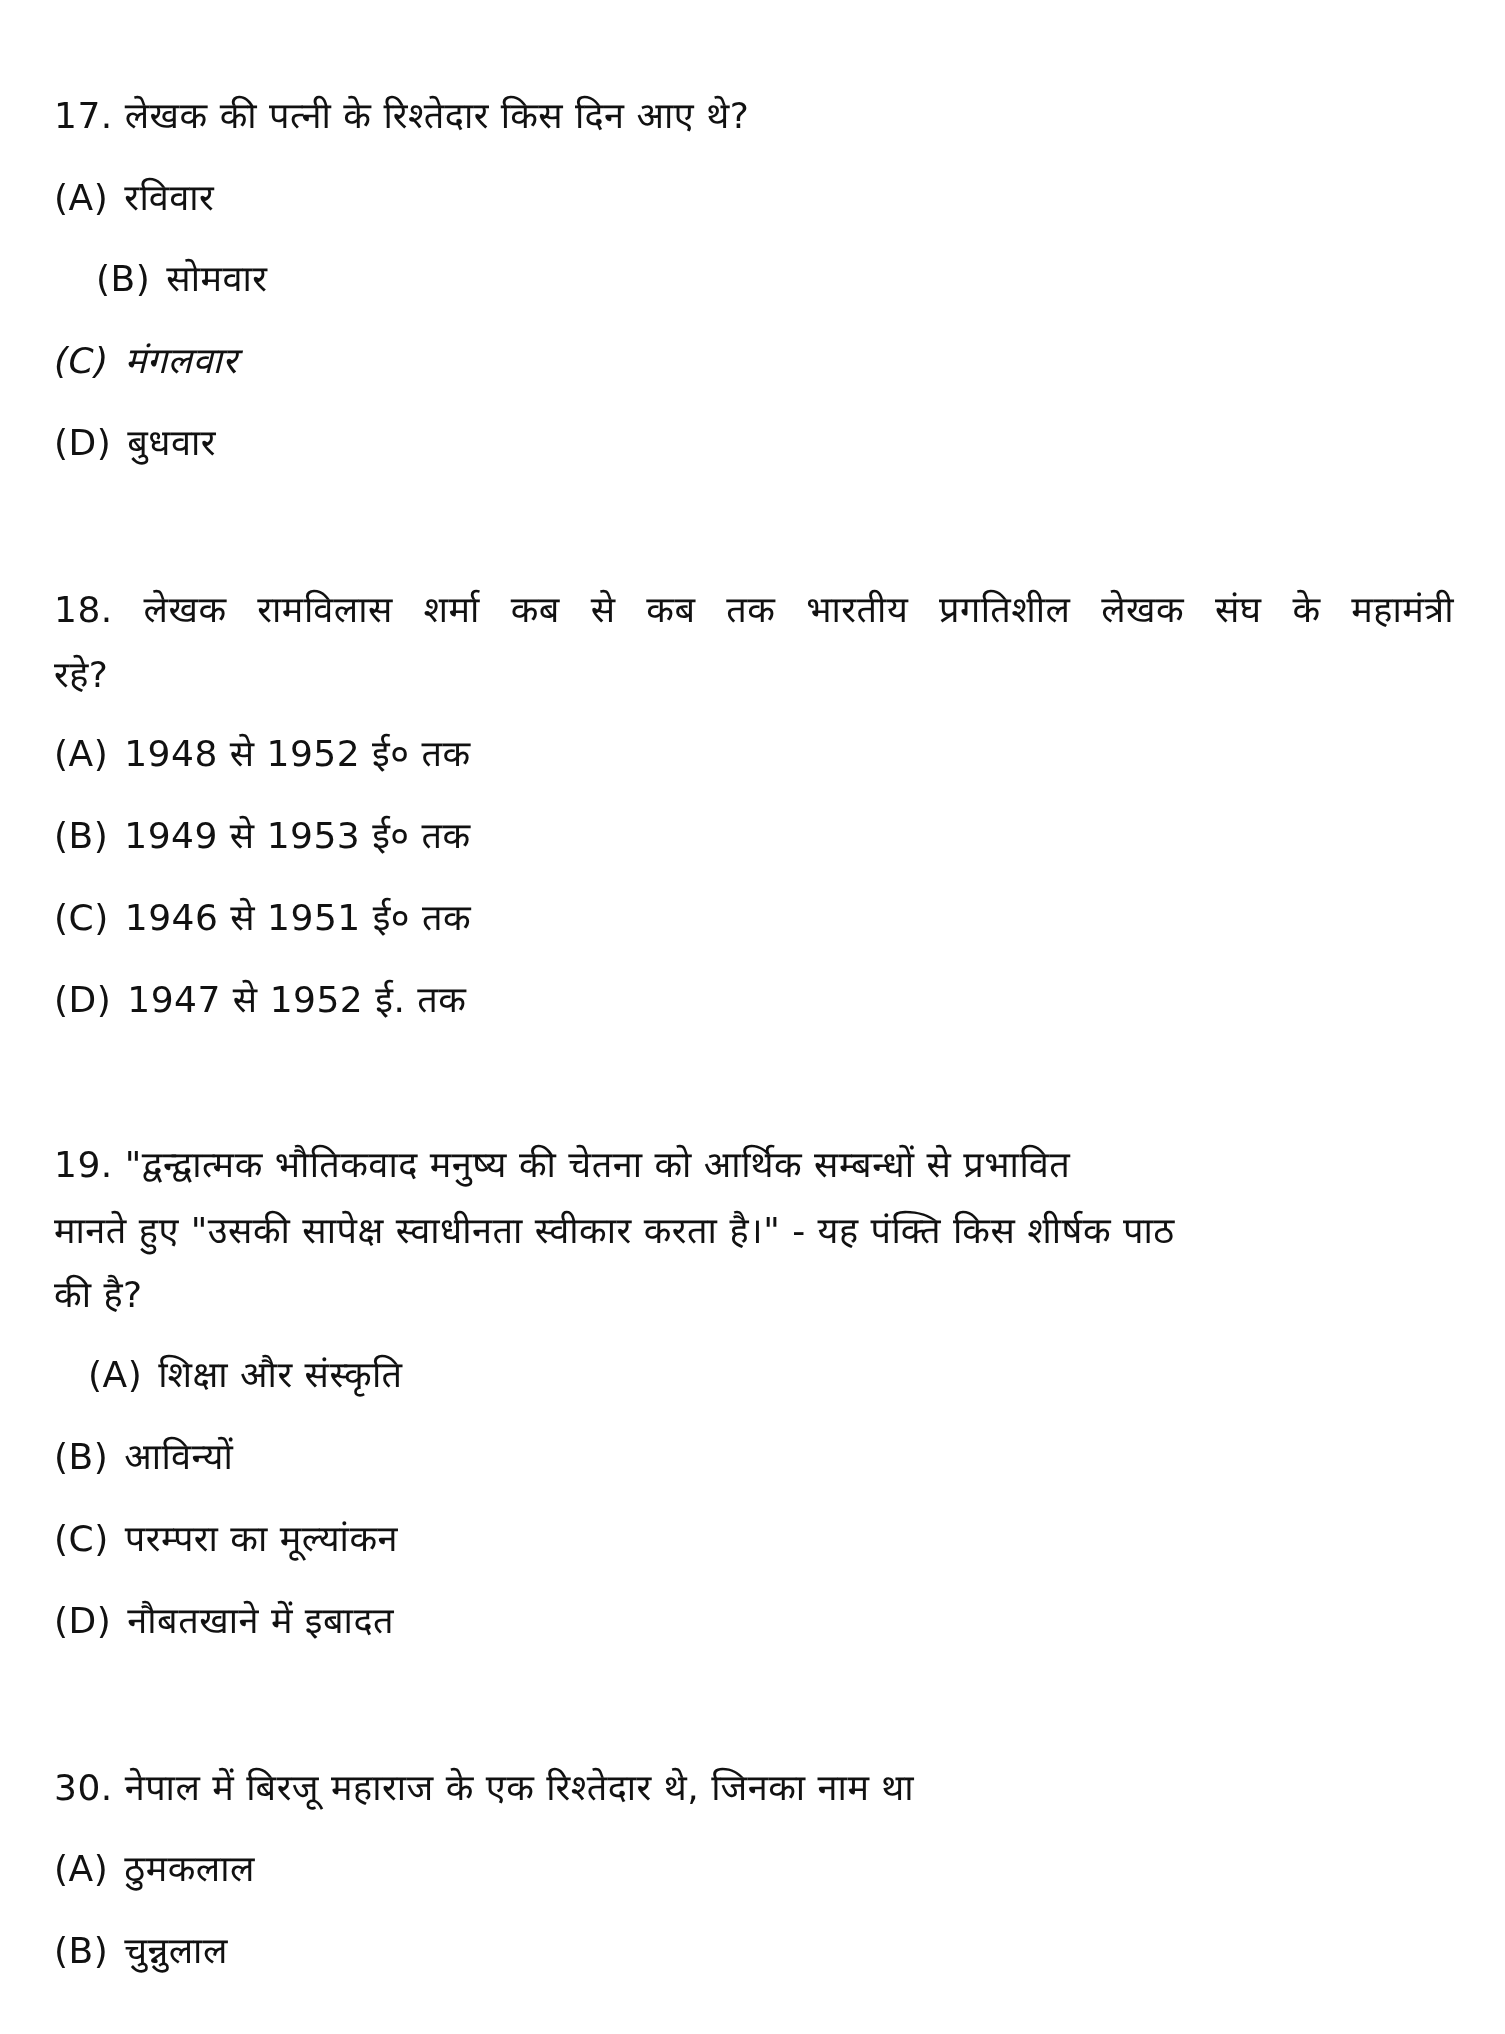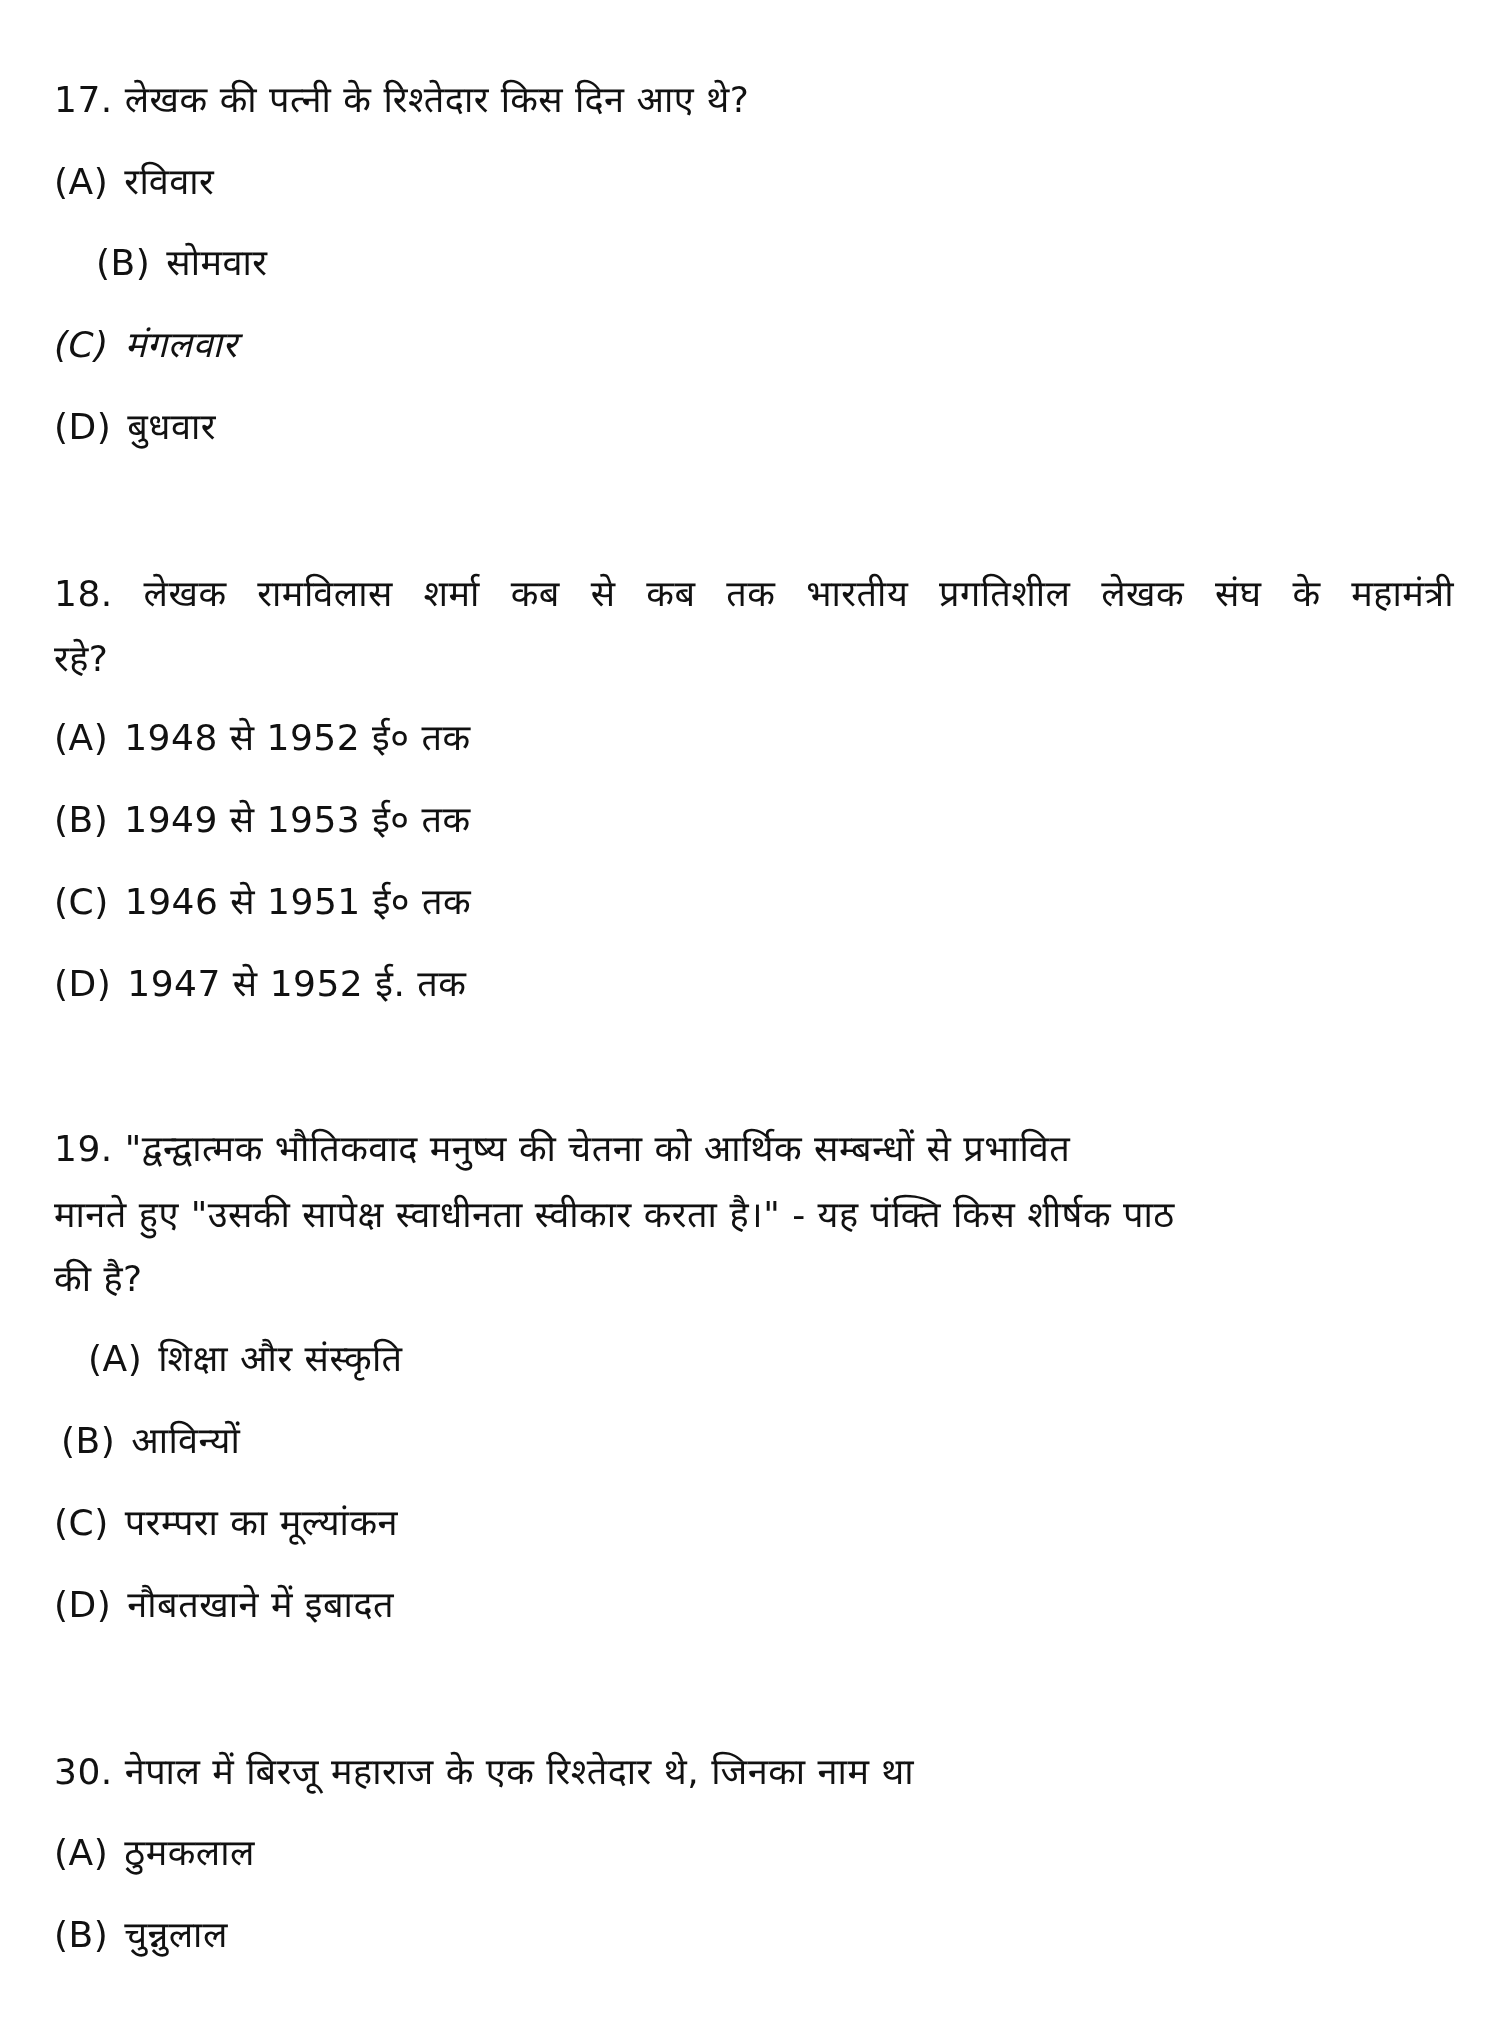--- a/index.html
+++ b/index.html
@@ -11,21 +11,21 @@
       width: 1505px;
       height: 2034px;
       position: relative;
       overflow: hidden;
       color: #111111;
       font-family: "DejaVu Sans", "Liberation Sans", sans-serif;
     }
     .page {
       position: absolute;
       left: 0;
-      top: 0;
+      top: 16px;
       width: 1505px;
       height: 1590px;
     }
     .line {
       position: absolute;
       left: 54px;
       font-size: 36px;
       line-height: 44px;
       white-space: nowrap;
       letter-spacing: 0.5px;
@@ -77,21 +77,21 @@
     </div>
   </div>
 
   <div>
     <div class="line" style="top:1127px;">19. "द्वन्द्वात्मक भौतिकवाद मनुष्य की चेतना को आर्थिक सम्बन्धों से प्रभावित</div>
     <div class="line" style="top:1193px;">मानते हुए "उसकी सापेक्ष स्वाधीनता स्वीकार करता है।" - यह पंक्ति किस शीर्षक पाठ</div>
     <div class="line" style="top:1257px;">की है?</div>
     <div class="line" style="top:1337px;margin-left:34px;">
       <span class="opt-label">(A)</span><span>शिक्षा और संस्कृति</span>
     </div>
-    <div class="line" style="top:1419px;margin-left:7px;">
+    <div class="line" style="top:1419px;">
       <span class="opt-label">(B)</span><span>आविन्यों</span>
     </div>
     <div class="line" style="top:1501px;">
       <span class="opt-label">(C)</span><span>परम्परा का मूल्यांकन</span>
     </div>
     <div class="line" style="top:1583px;">
       <span class="opt-label">(D)</span><span>नौबतखाने में इबादत</span>
     </div>
   </div>
 

